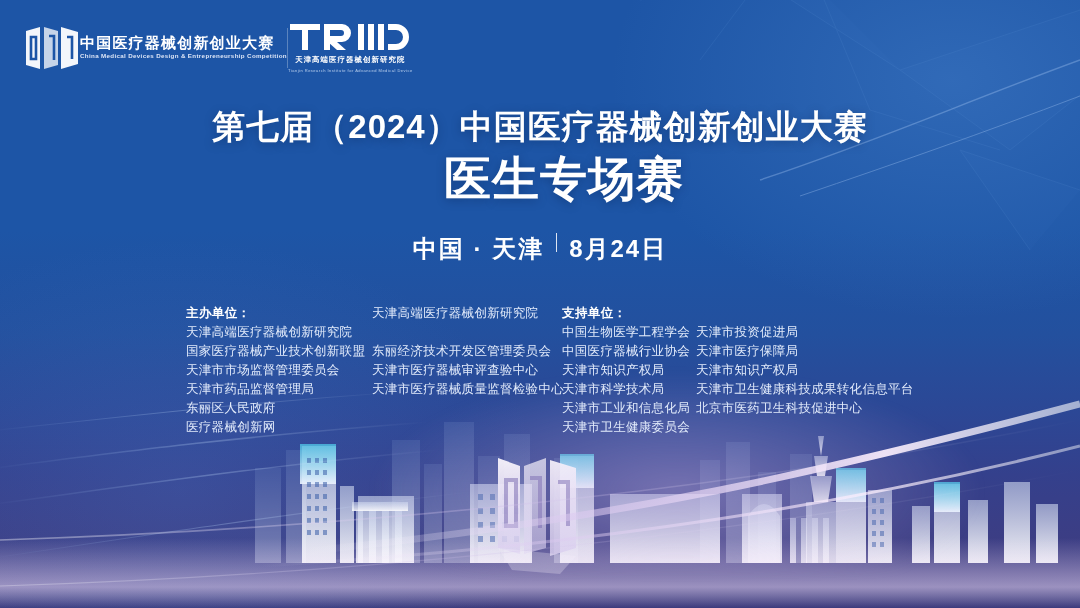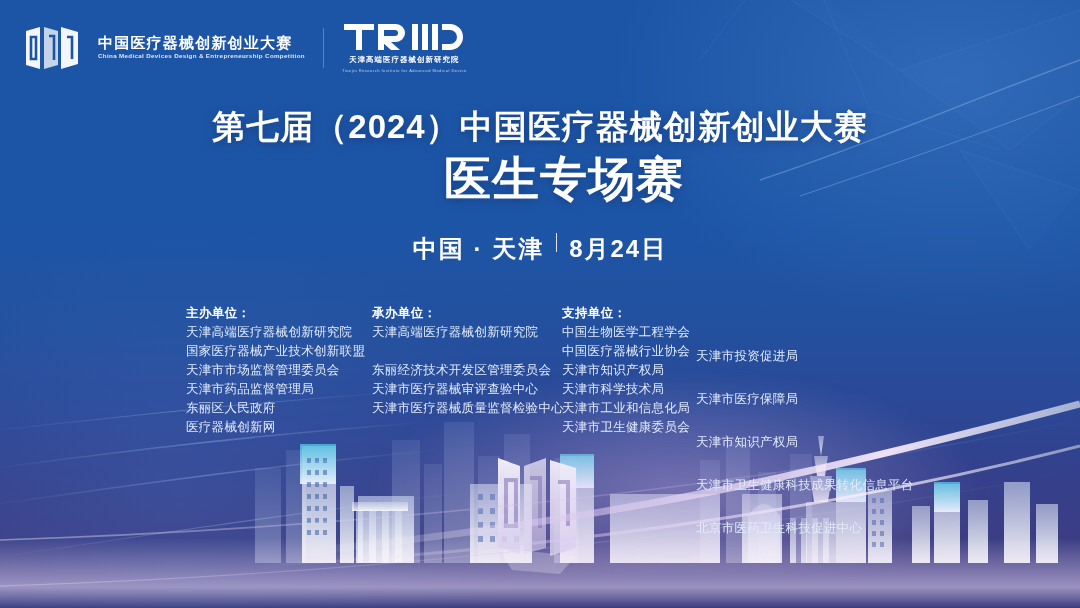--- a/index.html
+++ b/index.html
@@ -26,21 +26,21 @@
   }
   .glow-bc{
     position:absolute;left:34%;bottom:38px;width:620px;height:200px;
     background:radial-gradient(ellipse at 50% 60%,rgba(215,190,235,.40),rgba(215,190,235,0) 70%);
     pointer-events:none;filter:blur(6px);
   }
   .streaks{position:absolute;inset:0;pointer-events:none;}
   .skyline{position:absolute;left:0;right:0;bottom:0;height:210px;pointer-events:none;}
 
   
-  .logobar{position:absolute;left:24px;top:22px;display:flex;align-items:center;gap:18px;z-index:6;}
+  .logobar{position:absolute;left:24px;top:22px;display:flex;align-items:center;z-index:6;}
   .logo-door{width:56px;height:46px;flex:none;}
   .logo-cn-text{display:flex;flex-direction:column;gap:3px;}
   .logo-cn-main{
     color:#fff;font-size:15px;font-weight:700;letter-spacing:1.2px;line-height:1;
     white-space:nowrap;
   }
   .logo-cn-sub{
     color:#e8eefc;font-size:6.2px;font-weight:700;letter-spacing:.35px;line-height:1;
     white-space:nowrap;opacity:.95;
   }
@@ -66,21 +66,21 @@
 
   
   .orgs{
     position:absolute;left:186px;top:304px;z-index:6;display:flex;align-items:flex-start;
     gap:0;color:#dfe9fb;
   }
   .col{display:flex;flex-direction:column;}
   .col-a{width:186px;}
   .col-b{width:190px;}
   .col-c{width:134px;}
-  .col-d{width:220px;gap:24px;}
+  .col-d{width:220px;}
   .org-head{
     color:#ffffff;font-size:12.5px;font-weight:700;line-height:19px;letter-spacing:.4px;
     white-space:nowrap;
   }
   .org-item{
     color:#e2ebfb;font-size:12.5px;line-height:19px;letter-spacing:.3px;white-space:nowrap;
   }
   .org-gap{height:19px;}
 </style>
 </head>
@@ -161,21 +161,20 @@
       <div class="org-head">主办单位：</div>
       <div class="org-item">天津高端医疗器械创新研究院</div>
       <div class="org-item">国家医疗器械产业技术创新联盟</div>
       <div class="org-item">天津市市场监督管理委员会</div>
       <div class="org-item">天津市药品监督管理局</div>
       <div class="org-item">东丽区人民政府</div>
       <div class="org-item">医疗器械创新网</div>
     </div>
 
     <div class="col col-b">
-      <div class="org-head">承办单位：</div>
       <div class="org-item">天津高端医疗器械创新研究院</div>
       <div class="org-gap"></div>
       <div class="org-item">东丽经济技术开发区管理委员会</div>
       <div class="org-item">天津市医疗器械审评查验中心</div>
       <div class="org-item">天津市医疗器械质量监督检验中心</div>
     </div>
 
     <div class="col col-c">
       <div class="org-head">支持单位：</div>
       <div class="org-item">中国生物医学工程学会</div>

